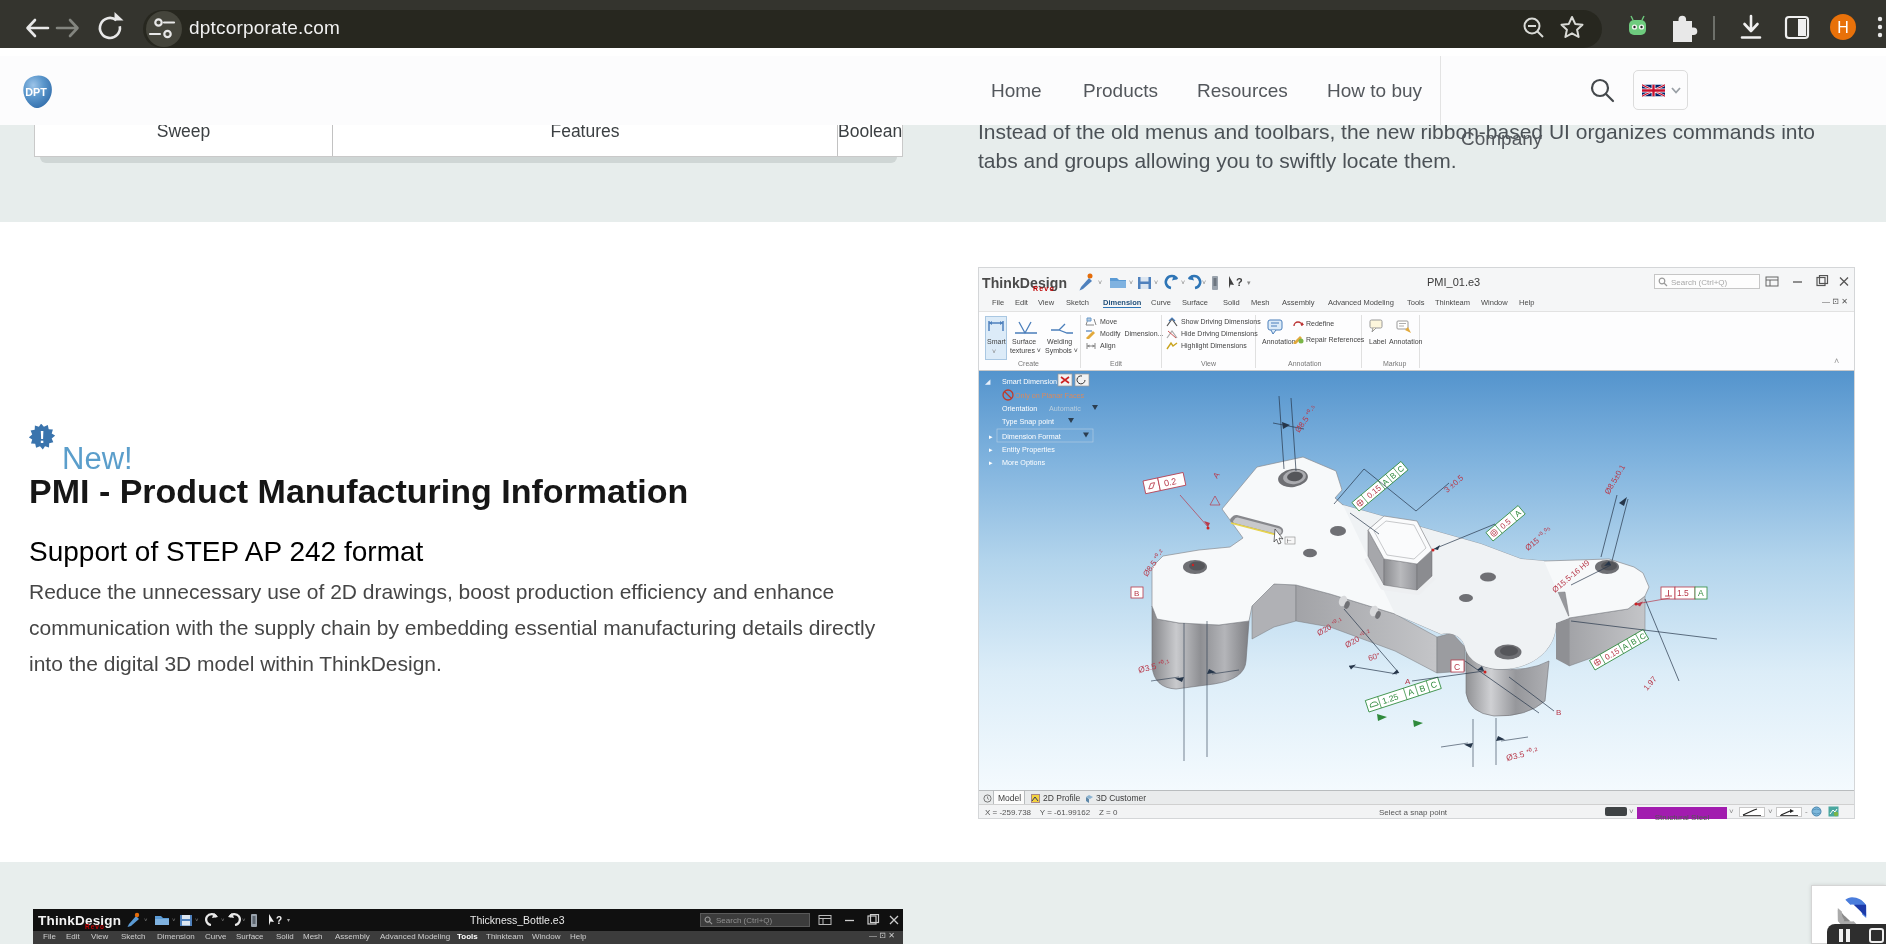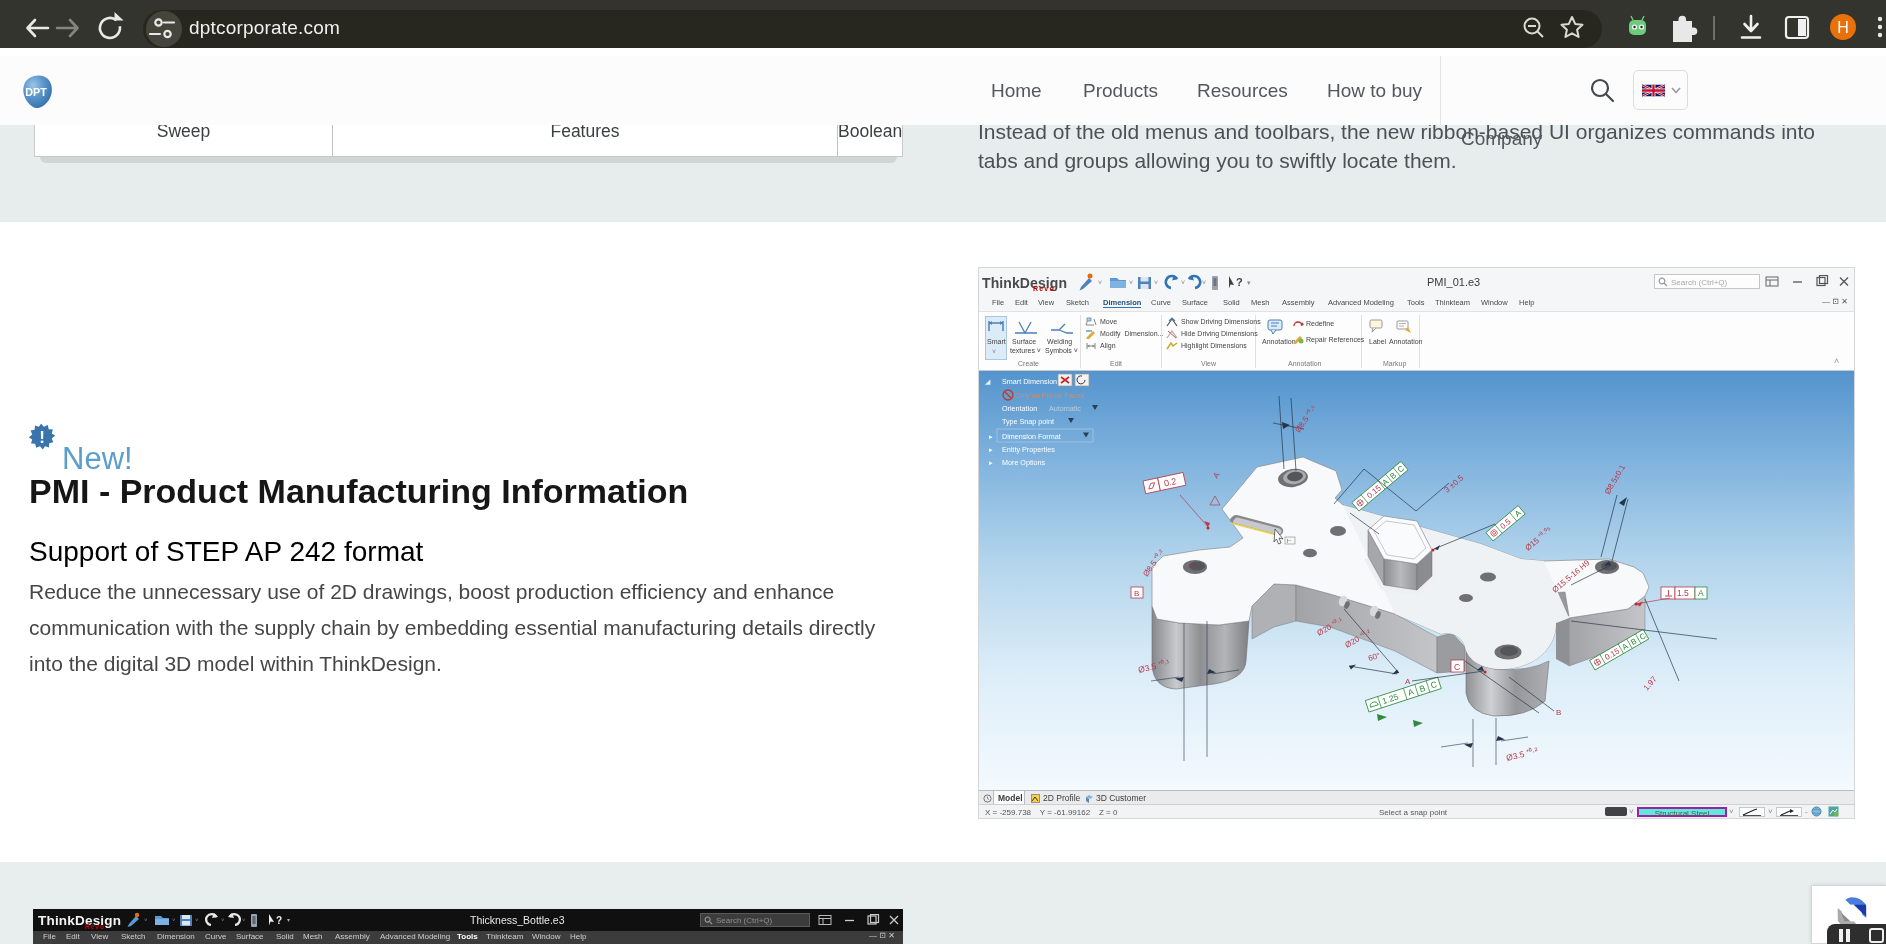--- a/index.html
+++ b/index.html
@@ -526,41 +526,41 @@
           <text x="23" y="94">More Options</text>
         </g>
       </svg>
       </div>
 
       <div class="abs" style="left:0;top:522px;width:875px;height:14px;background:#e9ebec;border-top:1px solid #b9bcbe;font-size:8.5px;color:#3c3c3c;">
         <svg class="abs" style="left:4px;top:3px;" width="9" height="9" viewBox="0 0 9 9">
             <circle cx="4.5" cy="4.5" r="3.6" fill="none" stroke="#777" stroke-width="1"></circle>
             <path d="M4.5 2.5 v2 l1.5 1" stroke="#777" fill="none" stroke-width="0.9"></path>
           </svg>
-        <div class="abs" style="left:14px;top:0;width:32px;height:14px;background:#fbfbfb;border-left:1px solid #b9bcbe;border-right:1px solid #b9bcbe;font-weight:bold;">
+        <div class="abs" style="left:14px;top:0;width:32px;height:14px;background:#fbfbfb;border-left:1px solid #b9bcbe;border-right:1px solid #b9bcbe;">
             <span class="abs" style="left:4px;top:2px;">Model</span>
           </div>
         <svg class="abs" style="left:52px;top:3px;" width="9" height="9" viewBox="0 0 9 9">
             <rect x="0.5" y="0.5" width="8" height="8" fill="#f3d23e" stroke="#a88"></rect>
             <path d="M1 7 l3 -4 3 4" fill="none" stroke="#336" stroke-width="1"></path>
           </svg>
         <span class="abs" style="left:64px;top:2px;">2D Profile</span>
         <svg class="abs" style="left:106px;top:3px;" width="9" height="9" viewBox="0 0 9 9">
             <path d="M1 3 l3 -2 4 2 -3 2 z" fill="#8cb4d2"></path>
             <path d="M1 3 v4 l3 2 v-4 z" fill="#5d87a8"></path>
           </svg>
         <span class="abs" style="left:117px;top:2px;">3D Customer</span>
       </div>
 
       <div class="abs" style="left:0;top:536px;width:875px;height:14px;background:#f2f3f4;border-top:1px solid #d0d0d0;font-size:8px;color:#555;">
         <span class="abs" style="left:6px;top:3px;">X = -259.738 &nbsp;&nbsp; Y = -61.99162 &nbsp;&nbsp; Z = 0</span>
         <span class="abs" style="left:400px;top:3px;">Select a snap point</span>
         <div class="abs" style="left:626px;top:2px;width:22px;height:9px;background:#3f4345;border-radius:2px;"></div>
         <span class="abs" style="left:650px;top:2px;color:#888;">˅</span>
-        <div class="abs" style="left:658px;top:1.5px;width:90px;height:10px;background:#5eead4;border:2px solid #a21caf;text-align:center;">Structural Steel</div>
+        <div class="abs" style="left:658px;top:1.5px;width:90px;height:10px;background:#f0abfc;border:6px solid #a21caf;text-align:center;">Structural Steel</div>
         <span class="abs" style="left:750px;top:2px;color:#888;">˅</span>
         <div class="abs" style="left:760px;top:1.5px;width:26px;height:10px;background:#fff;border:1px solid #c8c8c8;"><svg width="24" height="8">
               <path d="M3 7 L14 2 M14 2 l3 -1" stroke="#222" stroke-width="1.3"></path>
               <path d="M3 7.5 h18" stroke="#222" stroke-width="0.8"></path>
             </svg></div>
         <span class="abs" style="left:789px;top:2px;color:#888;">˅</span>
         <div class="abs" style="left:797px;top:1.5px;width:26px;height:10px;background:#fff;border:1px solid #c8c8c8;"><svg width="24" height="8">
               <path d="M4 7 L13 3" stroke="#222" stroke-width="1.3"></path>
               <path d="M13 1 l4 2 -4 2 z" fill="#222"></path>
               <path d="M3 7.5 h18" stroke="#222" stroke-width="0.8"></path>

